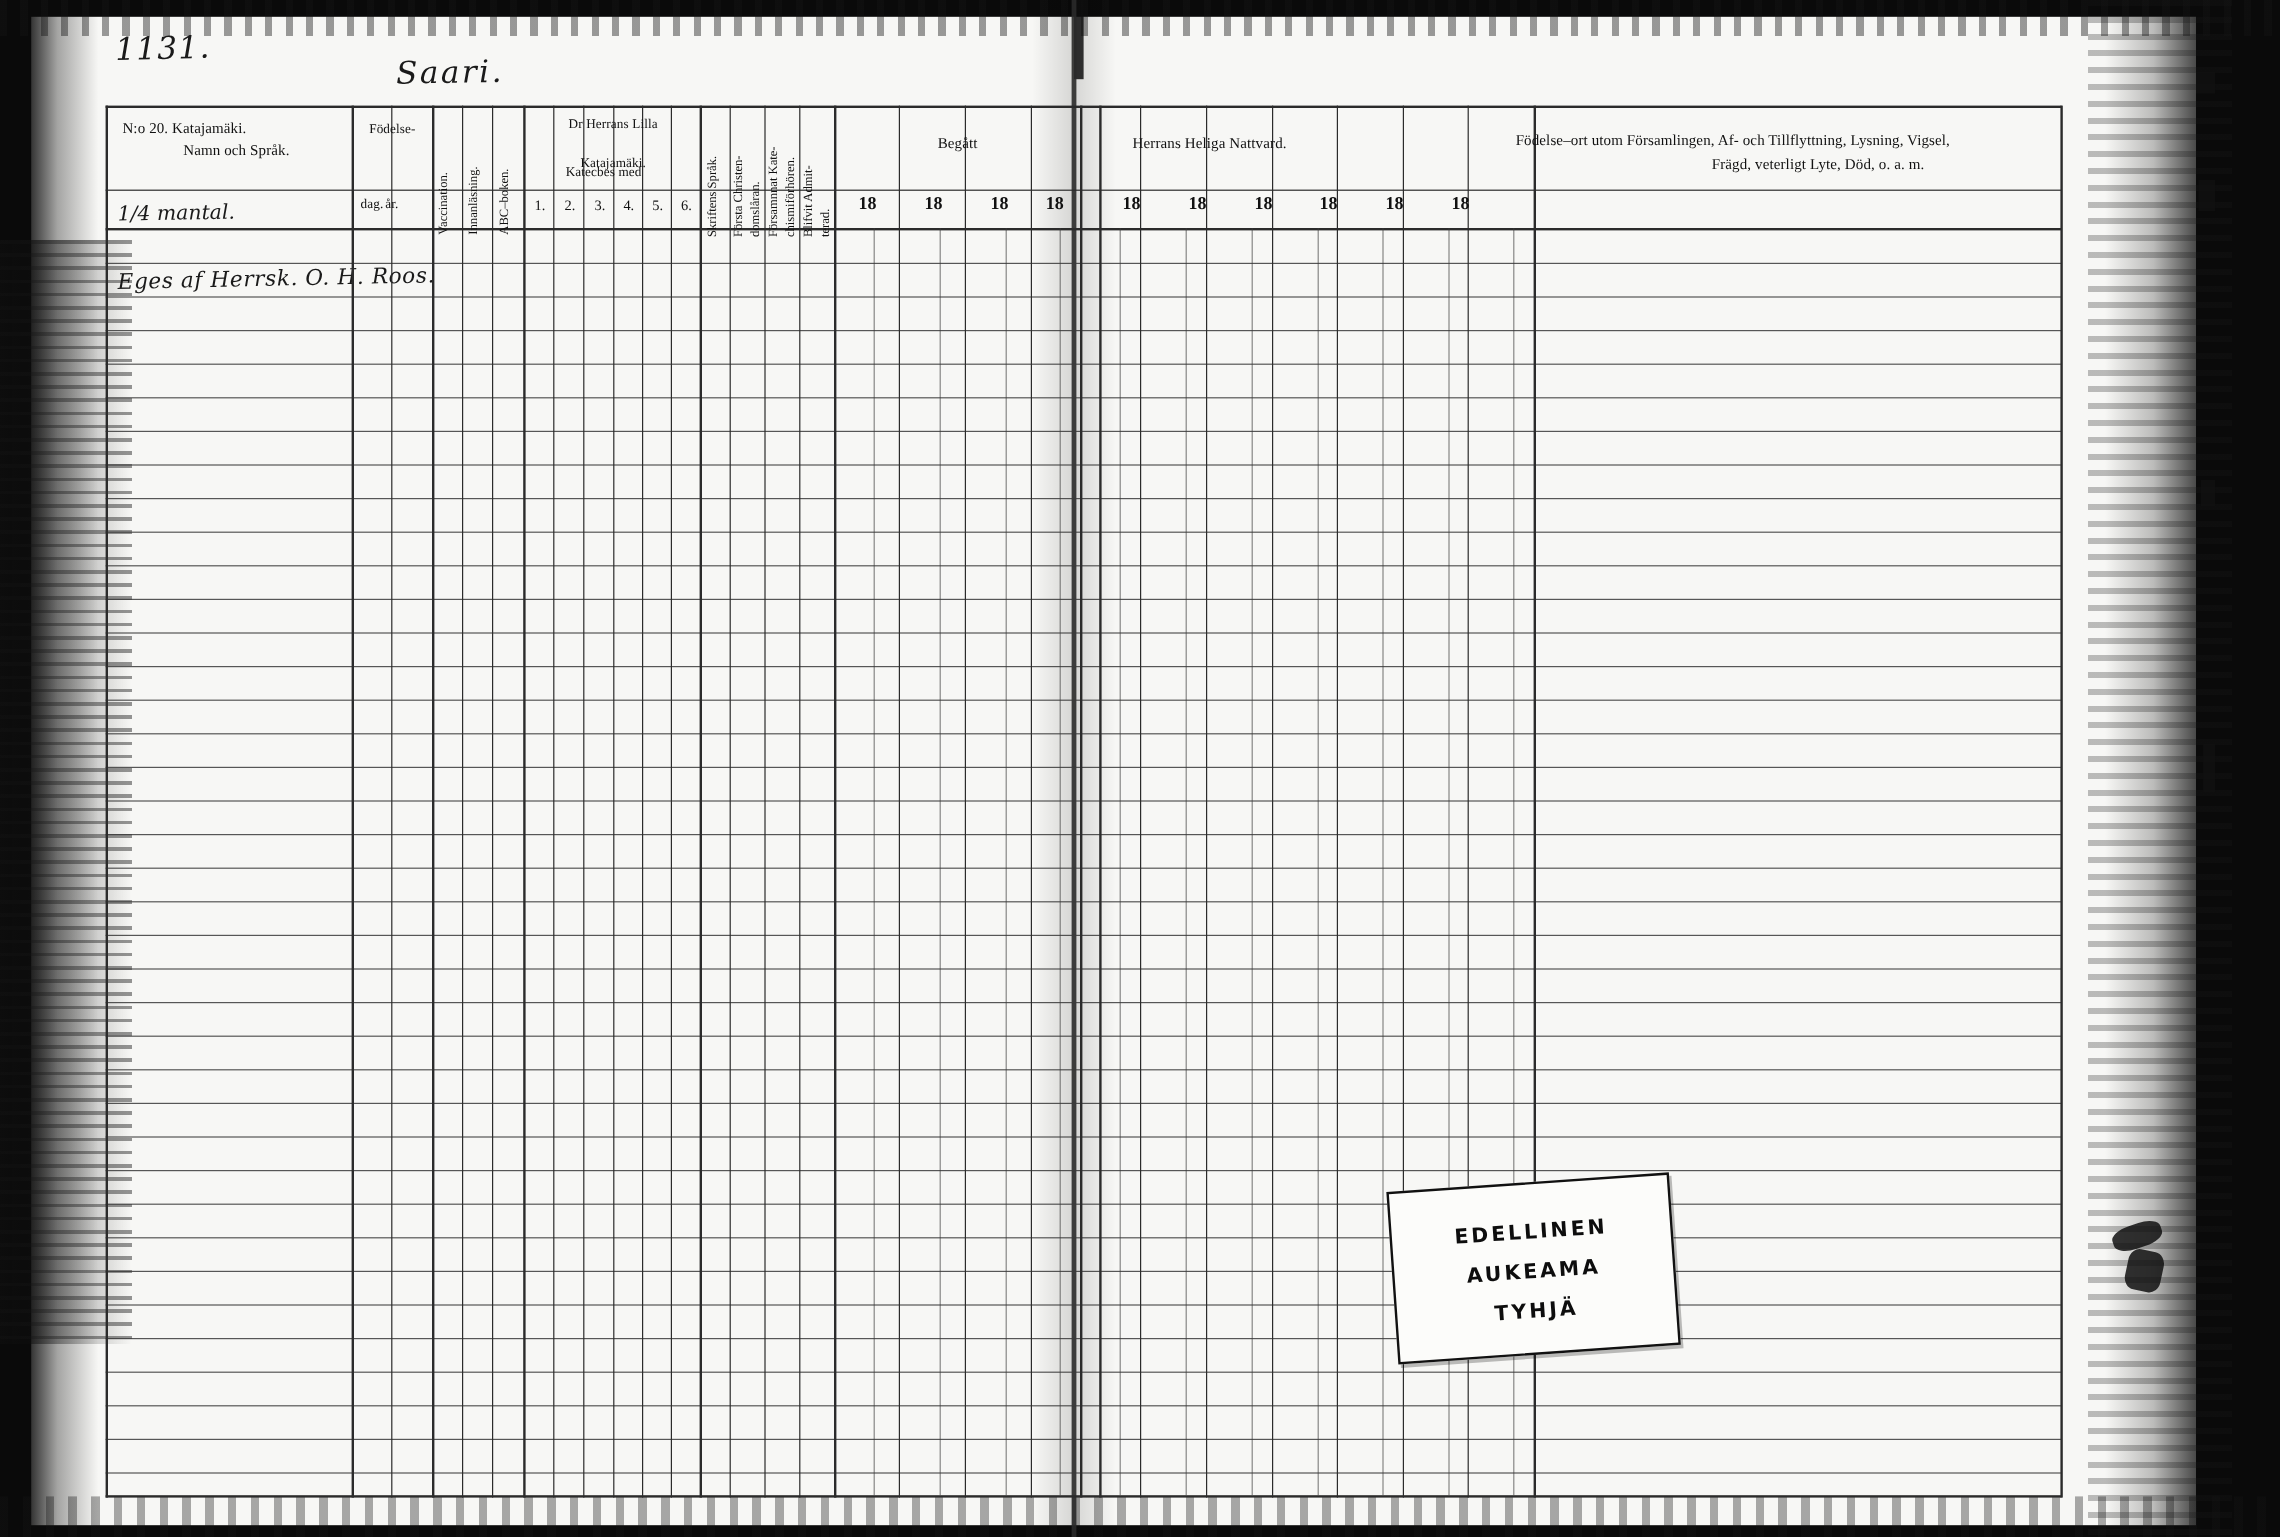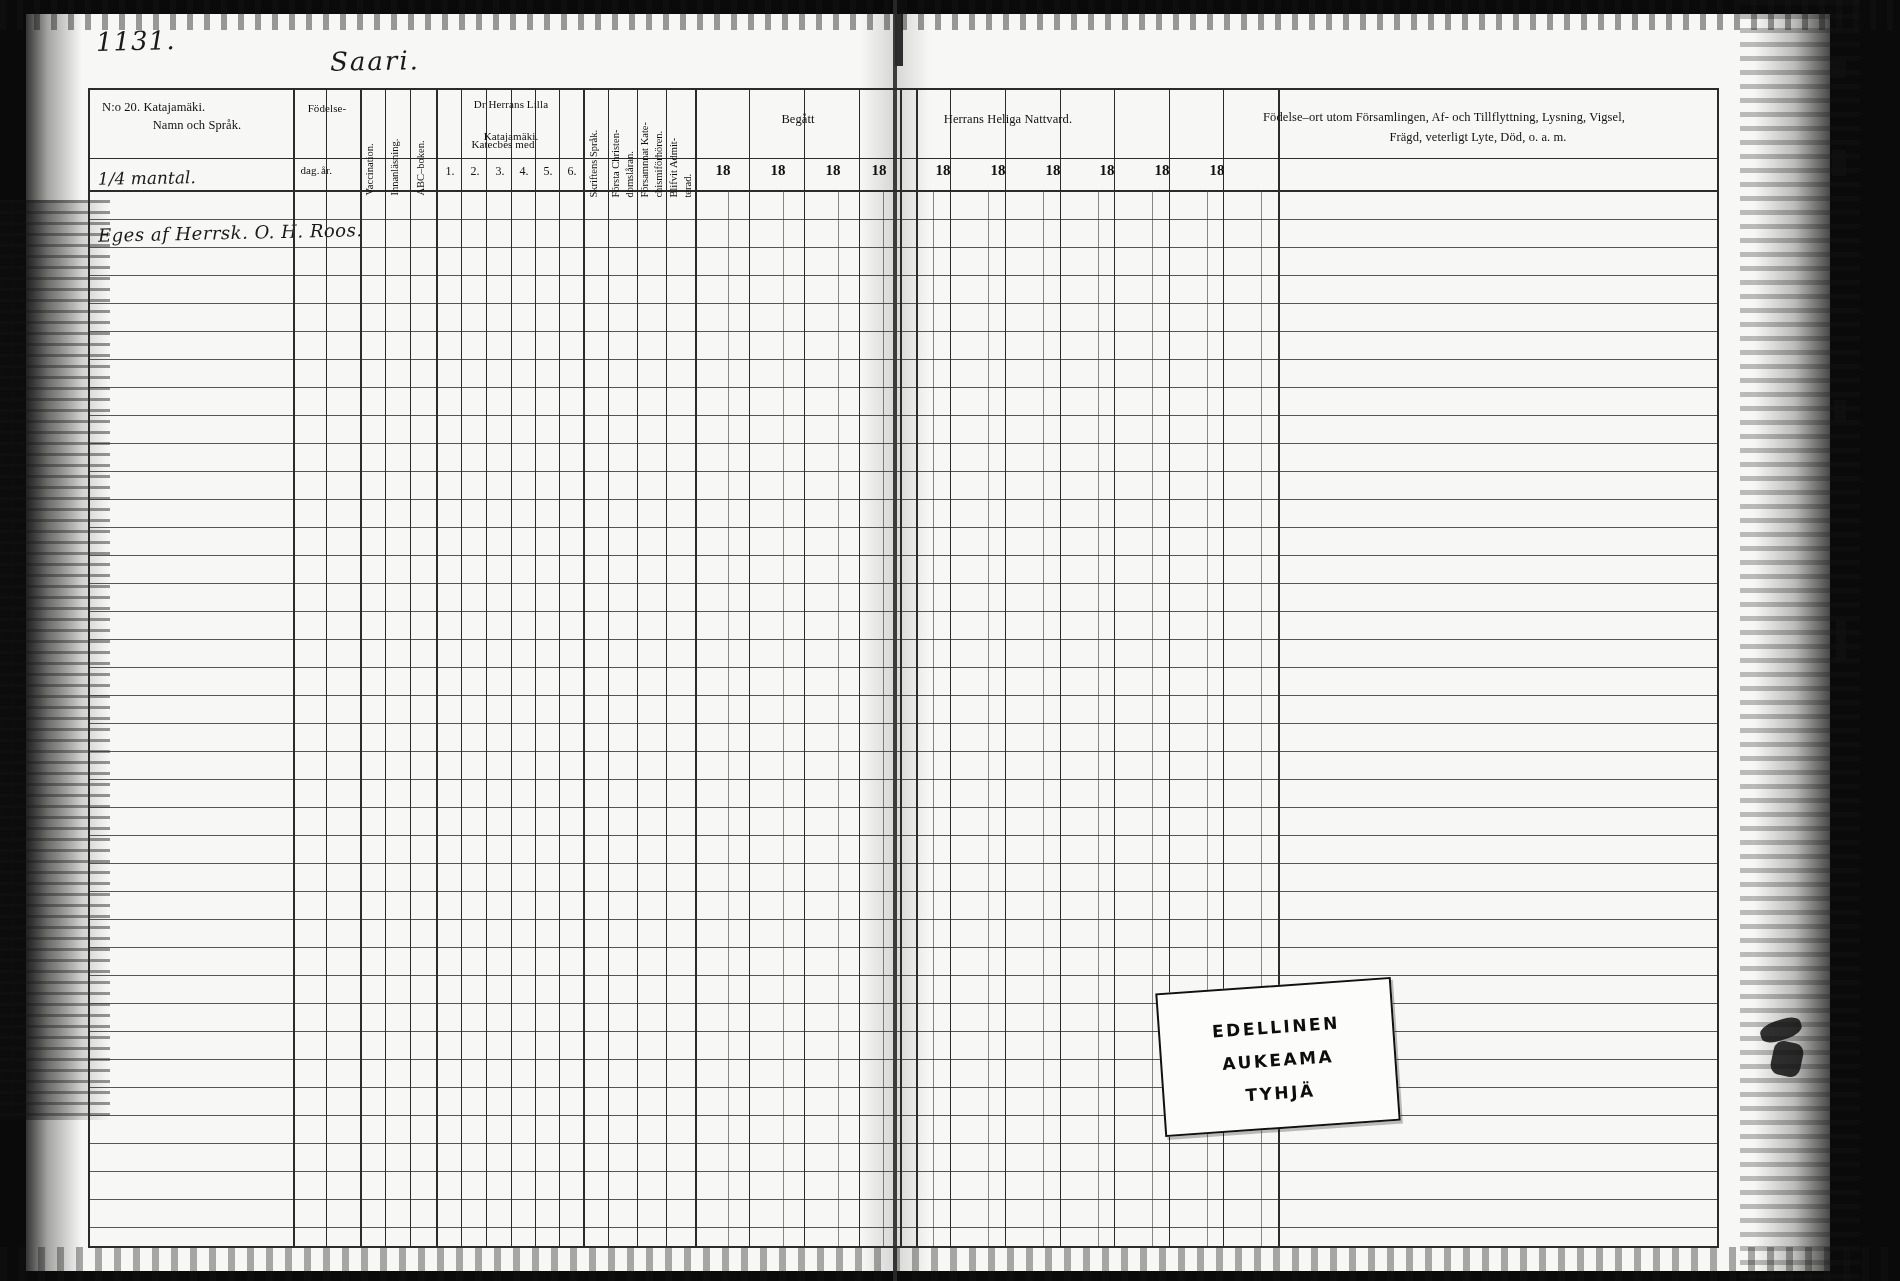--- a/index.html
+++ b/index.html
@@ -360,21 +360,21 @@
   <div class="vert" style="left:563px; top:98px;">Församnnat Kate-</div>
   <div class="vert" style="left:577px; top:98px;">chismiförhören.</div>
 
   <div class="vert" style="left:592px; top:98px;">Blifvit Admit-</div>
   <div class="vert" style="left:606px; top:98px;">terad.</div>
 
   <div class="hdr" style="left:640px; top:24px; width:140px;">Begått</div>
   <div class="hdr" style="left:780px; top:24px; width:280px;">Herrans Heliga Nattvard.</div>
 
   <div class="hdr" style="left:1141px; top:22px; width:430px;">Födelse–ort utom Församlingen, Af- och Tillflyttning, Lysning, Vigsel,</div>
-  <div class="hdr" style="left:1175px; top:42px; width:430px;">Frägd, veterligt Lyte, Död, o. a. m.</div>
+  <div class="hdr" style="left:1212px; top:42px; width:430px;">Frägd, veterligt Lyte, Död, o. a. m.</div>
 
   <div class="yr" style="left:610px; top:74px; width:50px;">18</div>
   <div class="yr" style="left:665px; top:74px; width:50px;">18</div>
   <div class="yr" style="left:720px; top:74px; width:50px;">18</div>
 
   <div class="yr" style="left:772px; top:74px; width:38px;">18</div>
   <div class="yr" style="left:830px; top:74px; width:50px;">18</div>
   <div class="yr" style="left:885px; top:74px; width:50px;">18</div>
   <div class="yr" style="left:940px; top:74px; width:50px;">18</div>
   <div class="yr" style="left:994px; top:74px; width:50px;">18</div>

